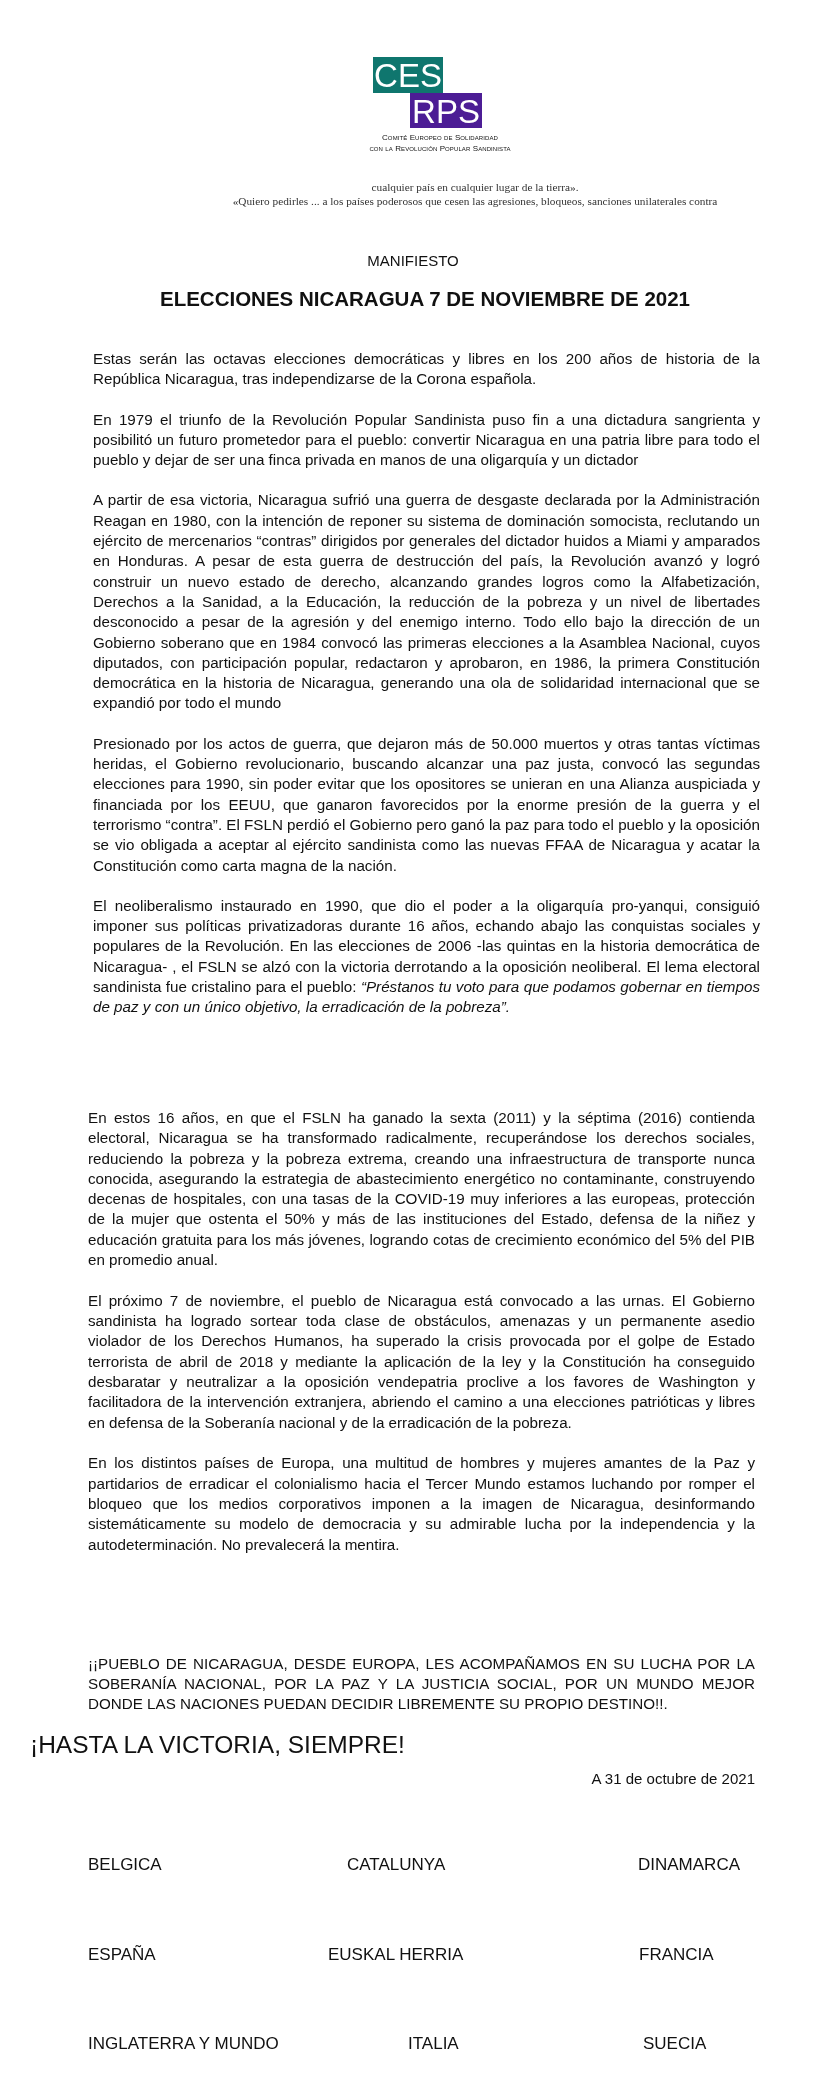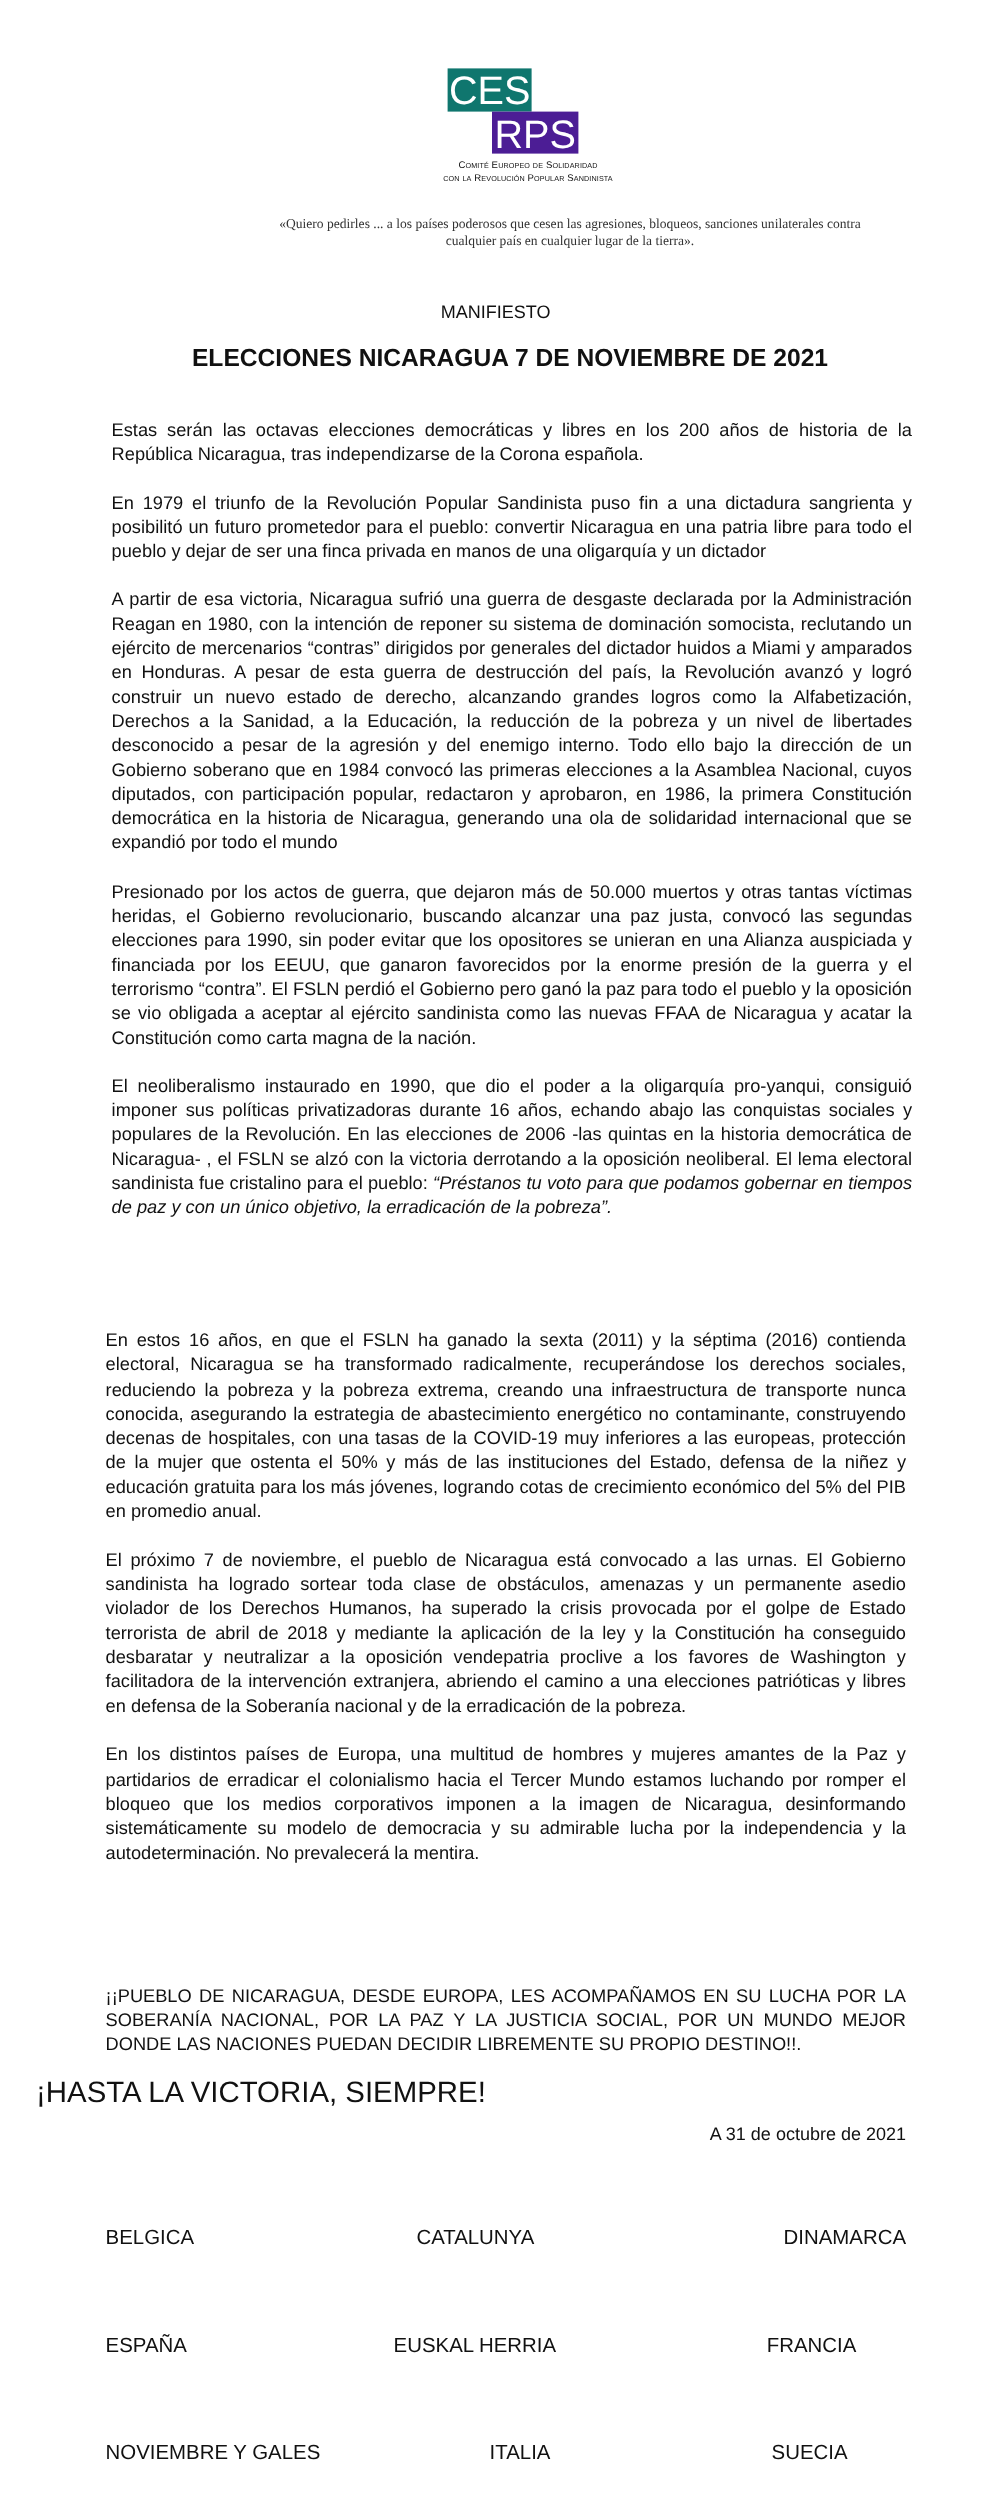--- a/index.html
+++ b/index.html
@@ -155,22 +155,22 @@
 <div class="logo">
   <div class="logo-ces">CES</div>
   <div class="logo-rps">RPS</div>
   <div class="logo-sub">
     <div>Comité Europeo de Solidaridad</div>
     <div>con la Revolución Popular Sandinista</div>
   </div>
 </div>
 
 <div class="quote">
+  <div>cualquier país en cualquier lugar de la tierra».</div>
   <div>«Quiero pedirles ... a los países poderosos que cesen las agresiones, bloqueos, sanciones unilaterales contra</div>
-  <div>cualquier país en cualquier lugar de la tierra».</div>
 </div>
 
 <div class="manifiesto">MANIFIESTO</div>
 <div class="title">ELECCIONES NICARAGUA 7 DE NOVIEMBRE DE 2021</div>
 
 <div class="body-block block-a">
   <p class="para">Estas serán las octavas elecciones democráticas y libres en los 200 años de historia de la República Nicaragua, tras independizarse de la Corona española.</p>
   <p class="para">En 1979 el triunfo de la Revolución Popular Sandinista puso fin a una dictadura sangrienta y posibilitó un futuro prometedor para el pueblo: convertir Nicaragua en una patria libre para todo el pueblo y dejar de ser una finca privada en manos de una oligarquía y un dictador</p>
   <p class="para">A partir de esa victoria, Nicaragua sufrió una guerra de desgaste declarada por la Administración Reagan en 1980, con la intención de reponer su sistema de dominación somocista, reclutando un ejército de mercenarios “contras”  dirigidos por generales del dictador huidos a Miami y amparados en Honduras. A pesar de esta guerra de destrucción del país, la Revolución avanzó y logró construir un nuevo estado de derecho, alcanzando grandes logros como la Alfabetización, Derechos a la Sanidad, a la Educación, la reducción de la pobreza y un nivel de libertades desconocido a pesar de la agresión y del enemigo interno. Todo ello bajo la dirección de un Gobierno soberano que en 1984 convocó las primeras elecciones a la Asamblea Nacional, cuyos diputados, con participación popular, redactaron y aprobaron, en 1986, la primera Constitución democrática en la historia de Nicaragua, generando una ola de solidaridad internacional que se expandió por todo el mundo</p>
   <p class="para">Presionado por los actos de guerra, que dejaron más de 50.000 muertos y otras tantas víctimas heridas, el Gobierno revolucionario, buscando alcanzar una paz justa, convocó las segundas elecciones para 1990, sin poder evitar que los opositores se unieran en una Alianza auspiciada y financiada por los EEUU, que ganaron favorecidos por la enorme presión de la guerra y el terrorismo “contra”. El FSLN perdió el Gobierno pero ganó la paz para todo el pueblo y la oposición se vio obligada a aceptar al ejército sandinista como las nuevas FFAA de Nicaragua y acatar la Constitución como carta magna de la nación.</p>
@@ -183,24 +183,24 @@
   <p class="para">En los distintos países de Europa, una multitud de hombres y mujeres amantes de la Paz y partidarios de erradicar el colonialismo hacia el Tercer Mundo estamos luchando por romper el bloqueo que los medios corporativos imponen a la imagen de Nicaragua, desinformando sistemáticamente su modelo de democracia y su admirable lucha  por la independencia y la autodeterminación. No prevalecerá la mentira.</p>
 </div>
 
 <div class="closing">¡¡PUEBLO DE NICARAGUA, DESDE EUROPA, LES ACOMPAÑAMOS EN SU LUCHA POR LA SOBERANÍA NACIONAL, POR LA PAZ Y LA JUSTICIA SOCIAL, POR UN MUNDO MEJOR DONDE LAS NACIONES PUEDAN DECIDIR LIBREMENTE SU PROPIO DESTINO!!.</div>
 <div class="hasta">¡HASTA LA VICTORIA, SIEMPRE!</div>
 <div class="fecha">A 31  de octubre de 2021</div>
 
 <div class="countries row1">
   <span class="country" style="left:0;">BELGICA</span>
   <span class="country" style="left:259px;">CATALUNYA</span>
-  <span class="country" style="right:0;">DINAMARCA</span>
+  <span class="country" style="right:15px;">DINAMARCA</span>
 </div>
 <div class="countries row2">
   <span class="country" style="left:0;">ESPAÑA</span>
   <span class="country" style="left:240px;">EUSKAL HERRIA</span>
   <span class="country" style="left:551px;">FRANCIA</span>
 </div>
 <div class="countries row3">
-  <span class="country" style="left:0;">NOVIEMBRE Y GALES</span>
+  <span class="country" style="left:0;">INGLATERRA Y MUNDO</span>
   <span class="country" style="left:320px;">ITALIA</span>
   <span class="country" style="left:555px;">SUECIA</span>
 </div>
 
 </body></html>

